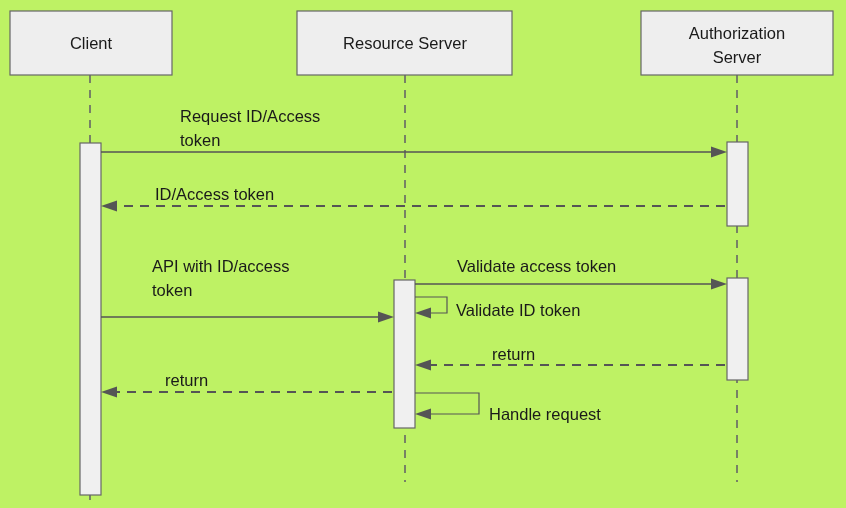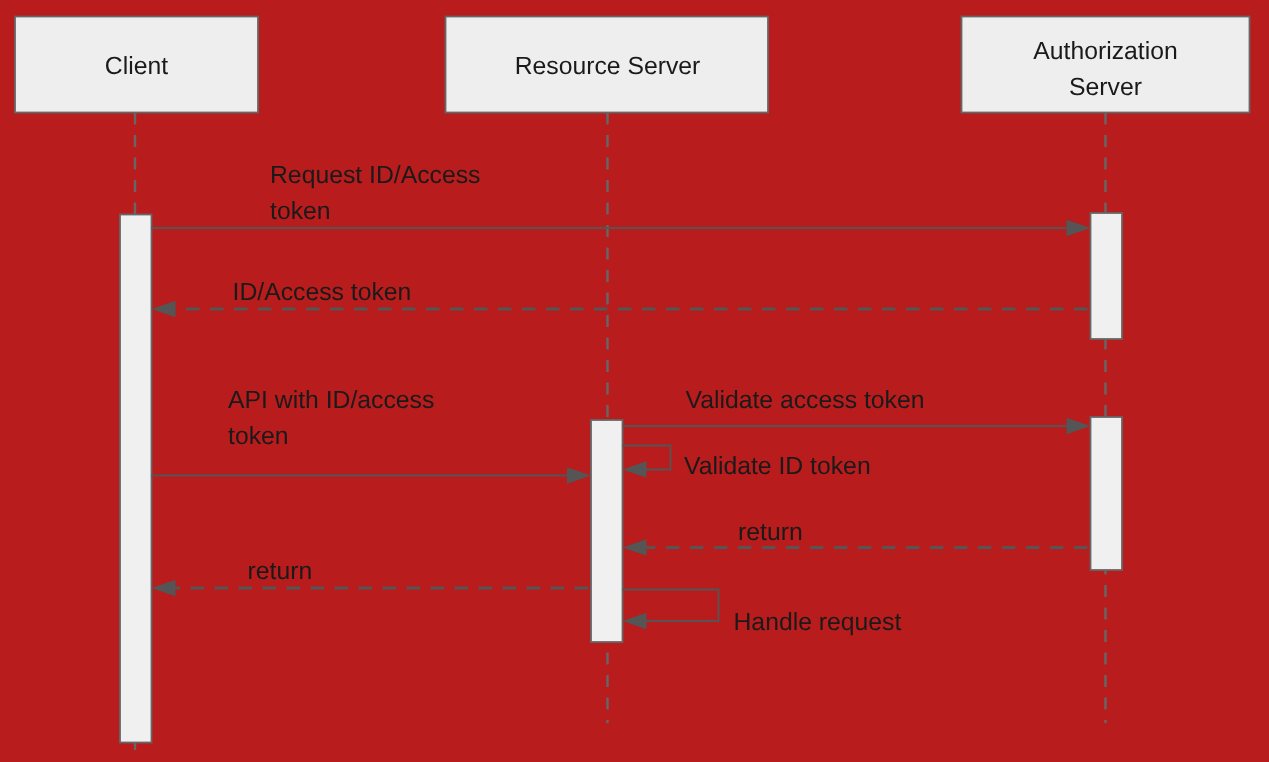--- a/index.html
+++ b/index.html
@@ -4,21 +4,21 @@
 <style>
   html, body {
     margin: 0;
     padding: 0;
     background: #ffffff;
   }
   #diagram-root {
     position: relative;
     width: 846px;
     height: 508px;
-    background: #b91c1c;
+    background: #bef264;
     font-family: "Liberation Sans", sans-serif;
     overflow: hidden;
   }
   svg.seq {
     position: absolute;
     top: 0;
     left: 0;
     width: 846px;
     height: 508px;
     display: block;

